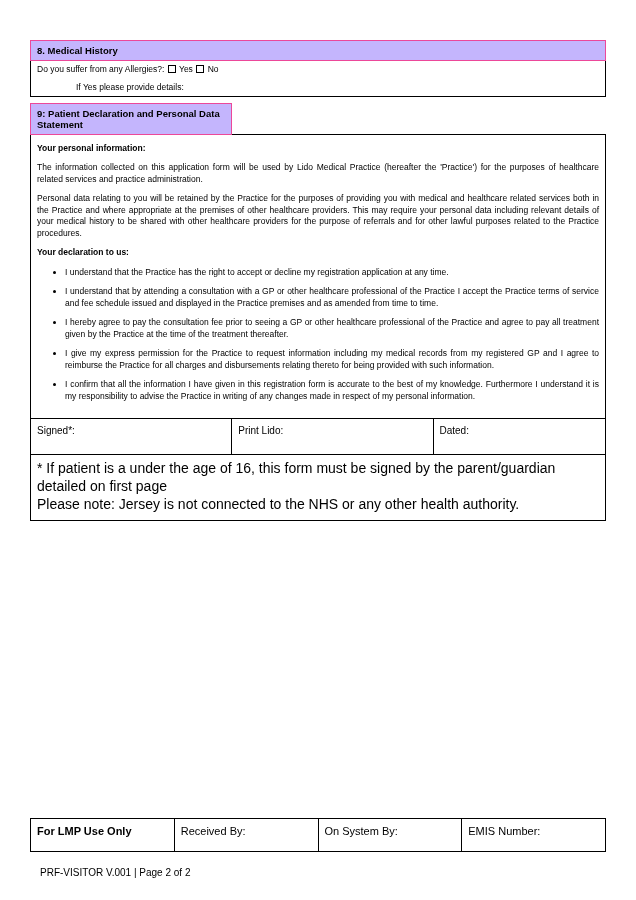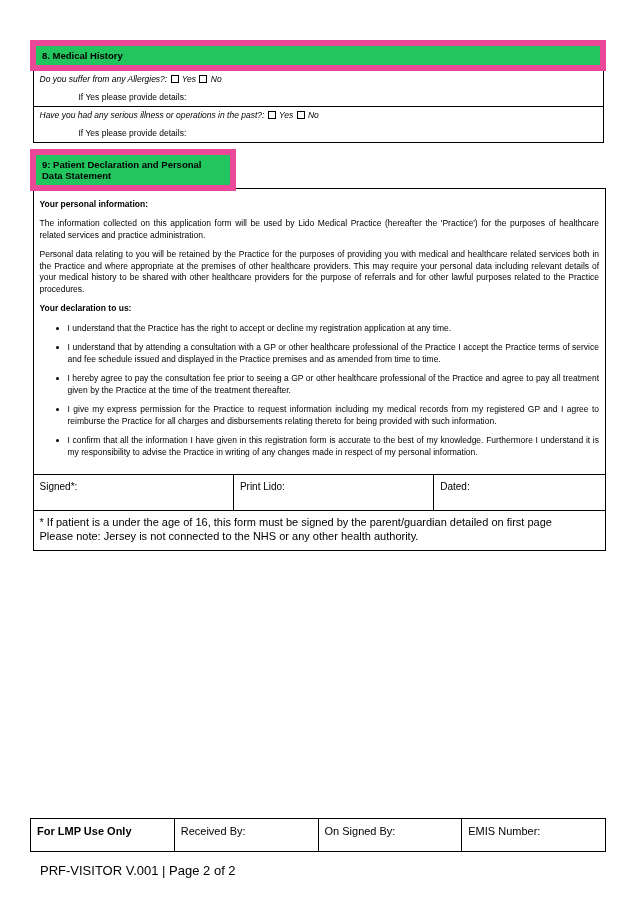--- a/index.html
+++ b/index.html
@@ -14,35 +14,34 @@
   }
   .page {
     padding: 40px 30px 30px 30px;
   }
   .section-table {
     width: 100%;
     border-collapse: collapse;
     margin-bottom: 6px;
   }
   .section-header {
-    background: #22c55e;
-    border: 6px solid #ec4899;
+    background: #c4b5fd;
+    border: 1px solid #ec4899;
     padding: 4px 6px;
     font-weight: bold;
     font-size: 9.5px;
   }
   .row-cell {
     border: 1px solid #000;
     padding: 3px 6px 4px 6px;
     font-size: 8.5px;
     vertical-align: top;
   }
   .q-line {
     margin-bottom: 8px;
-    font-style: italic;
   }
   .detail-line {
     font-size: 8.5px;
     padding-left: 39px;
   }
   .checkbox {
     display: inline-block;
     width: 8px;
     height: 8px;
     border: 1px solid #000;
@@ -70,21 +69,21 @@
   }
   .sig-row td {
     border: 1px solid #000;
     padding: 6px 6px 18px 6px;
     font-size: 10px;
     vertical-align: top;
   }
   .footnote-cell {
     border: 1px solid #000;
     padding: 4px 6px 6px 6px;
-    font-size: 11px;
+    font-size: 14px;
     line-height: 1.3;
   }
   .lmp-table {
     width: 100%;
     border-collapse: collapse;
     position: absolute;
     left: 30px;
     width: 576px;
     bottom: 48px;
   }
@@ -92,50 +91,38 @@
     border: 1px solid #000;
     padding: 6px 6px 14px 6px;
     font-size: 11px;
     vertical-align: top;
   }
   .lmp-head { font-weight: bold; }
   .footer {
     position: absolute;
     left: 40px;
     bottom: 22px;
-    font-size: 13px;
+    font-size: 10px;
     color: #000;
   }
 </style>
 </head>
 <body>
 
 <div class="page">
 
   <table class="section-table">
     <tbody>
         <tr>
           <td class="section-header">8. Medical History</td>
         </tr>
     <tr>
           <td class="row-cell">
       <div class="q-line">
         <span>Do you suffer from any Allergies?:</span>
-        <span class="checkbox"></span>
-        <span>Yes</span>
-        <span class="checkbox"></span>
-        <span>No</span>
-      </div>
-      <div class="detail-line">If Yes please provide details:</div>
-    </td>
-        </tr>
-    <tr>
-          <td class="row-cell">
-      <div class="q-line">
-        <span>Have you had any serious illness or operations in the past?:</span>
         <span class="checkbox"></span>
         <span>Yes</span>
         <span class="checkbox"></span>
         <span>No</span>
       </div>
       <div class="detail-line">If Yes please provide details:</div>
     </td>
         </tr>
   </tbody>
     </table>
@@ -174,19 +161,19 @@
   </tbody>
     </table>
 
 </div>
 
 <table class="lmp-table">
   <tbody>
       <tr>
     <td class="lmp-head" style="width:25%">For LMP Use Only</td>
     <td style="width:25%"><span>Received By:</span></td>
-    <td style="width:25%"><span>On Signed By:</span></td>
+    <td style="width:25%"><span>On System By:</span></td>
     <td style="width:25%"><span>EMIS Number:</span></td>
   </tr>
 </tbody>
   </table>
 
 <div class="footer">PRF-VISITOR V.001 | Page 2 of 2</div>
 
 </body></html>

